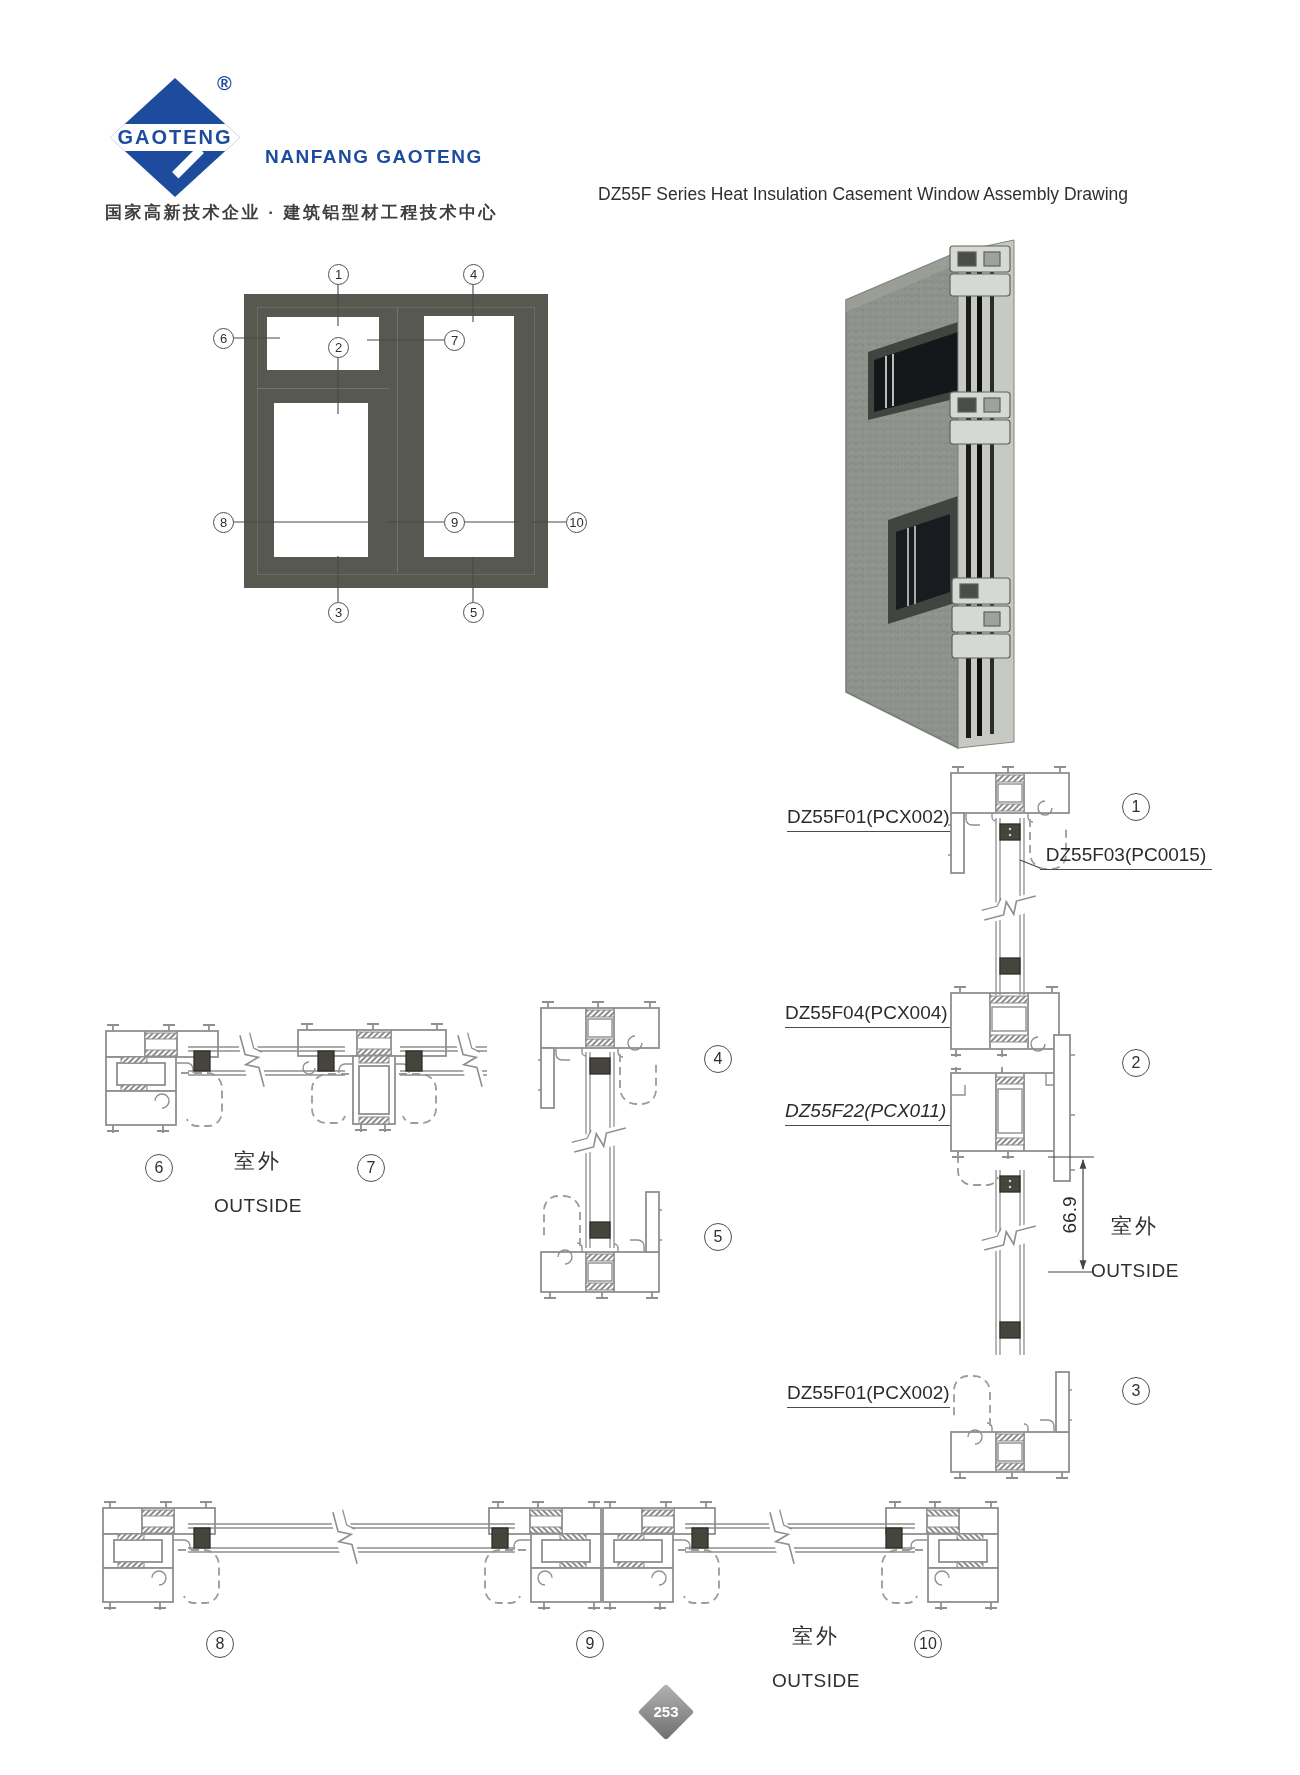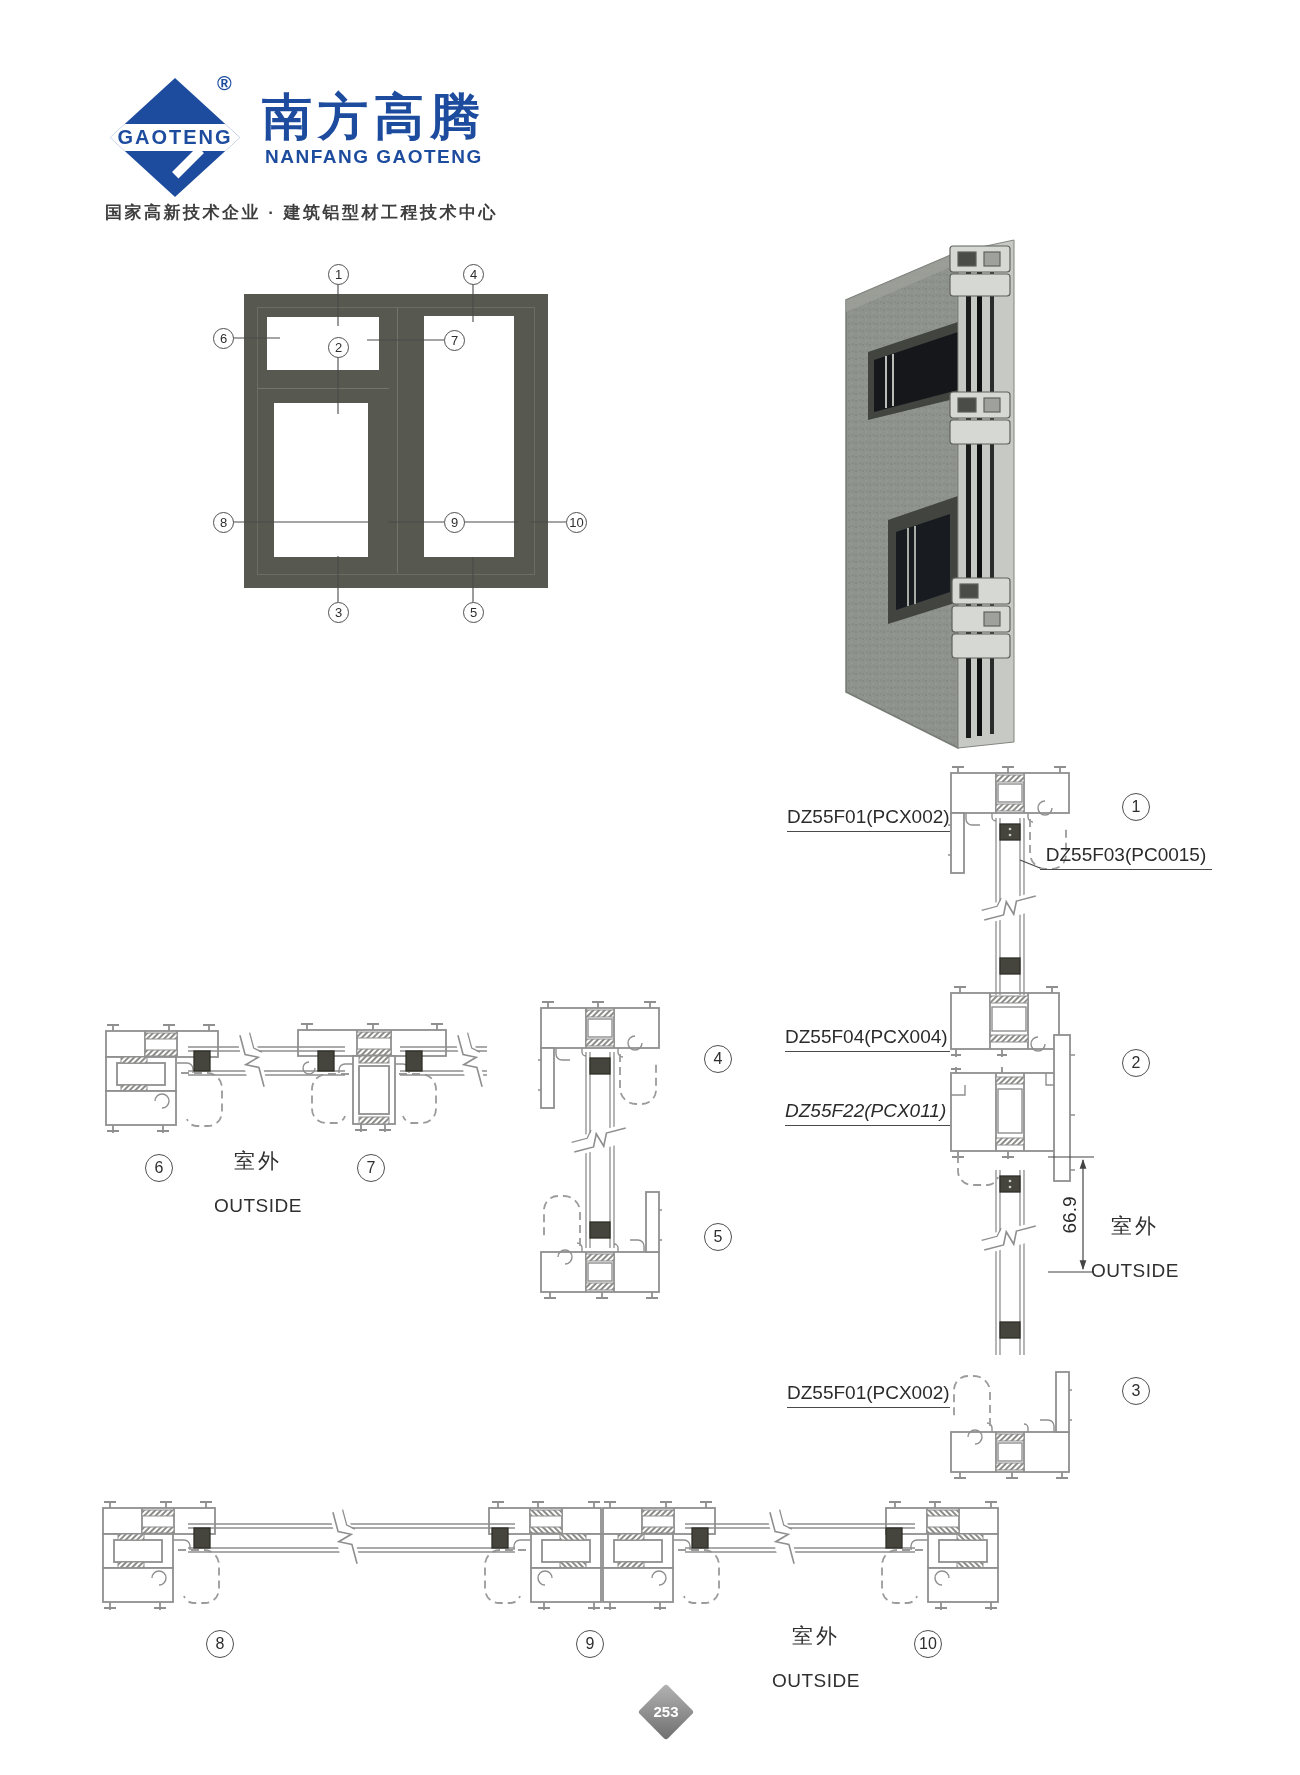--- a/index.html
+++ b/index.html
@@ -275,38 +275,38 @@
     </g>
   </svg>
 
   <div class="abs" style="left:0;top:0;width:1300px;height:1775px;z-index:4">
 
     <div class="abs logo-diamond">
       <div class="logo-tail"></div>
       <div class="logo-band">GAOTENG</div>
     </div>
     <div class="abs logo-reg">®</div>
-    <div class="abs brand-cn">南方高腾</div>
     <div class="abs brand-en">NANFANG GAOTENG</div>
     <div class="abs tagline">国家高新技术企业 · 建筑铝型材工程技术中心</div>
+    <div class="abs title-en">DZ55F Series Heat Insulation Casement Window Assembly Drawing</div>
 
     <div class="co co19" style="left:328px;top:264px;">1</div>
     <div class="co co19" style="left:463px;top:264px;">4</div>
     <div class="co co19" style="left:213px;top:328px;">6</div>
     <div class="co co19" style="left:328px;top:337px;">2</div>
     <div class="co co19" style="left:444px;top:330px;">7</div>
     <div class="co co19" style="left:213px;top:512px;">8</div>
     <div class="co co19" style="left:444px;top:512px;">9</div>
     <div class="co co19" style="left:566px;top:512px;">10</div>
     <div class="co co19" style="left:328px;top:602px;">3</div>
     <div class="co co19" style="left:463px;top:602px;">5</div>
 
     <div class="plabel" style="left:787px;top:806px;width:163px;">DZ55F01(PCX002)</div>
     <div class="plabel right" style="left:1040px;top:844px;width:172px;">DZ55F03(PC0015)</div>
-    <div class="plabel" style="left:785px;top:1002px;width:165px;margin-top:24px;">DZ55F04(PCX004)</div>
+    <div class="plabel" style="left:785px;top:1002px;width:165px;">DZ55F04(PCX004)</div>
     <div class="plabel" style="left:785px;top:1100px;width:165px;font-style:italic;">DZ55F22(PCX011)</div>
     <div class="plabel" style="left:787px;top:1382px;width:163px;">DZ55F01(PCX002)</div>
 
     <div class="co co26" style="left:1122px;top:793px;">1</div>
     <div class="co co26" style="left:1122px;top:1049px;">2</div>
     <div class="co co26" style="left:1122px;top:1377px;">3</div>
     <div class="co co26" style="left:704px;top:1045px;">4</div>
     <div class="co co26" style="left:704px;top:1223px;">5</div>
     <div class="co co26" style="left:145px;top:1154px;">6</div>
     <div class="co co26" style="left:357px;top:1154px;">7</div>

